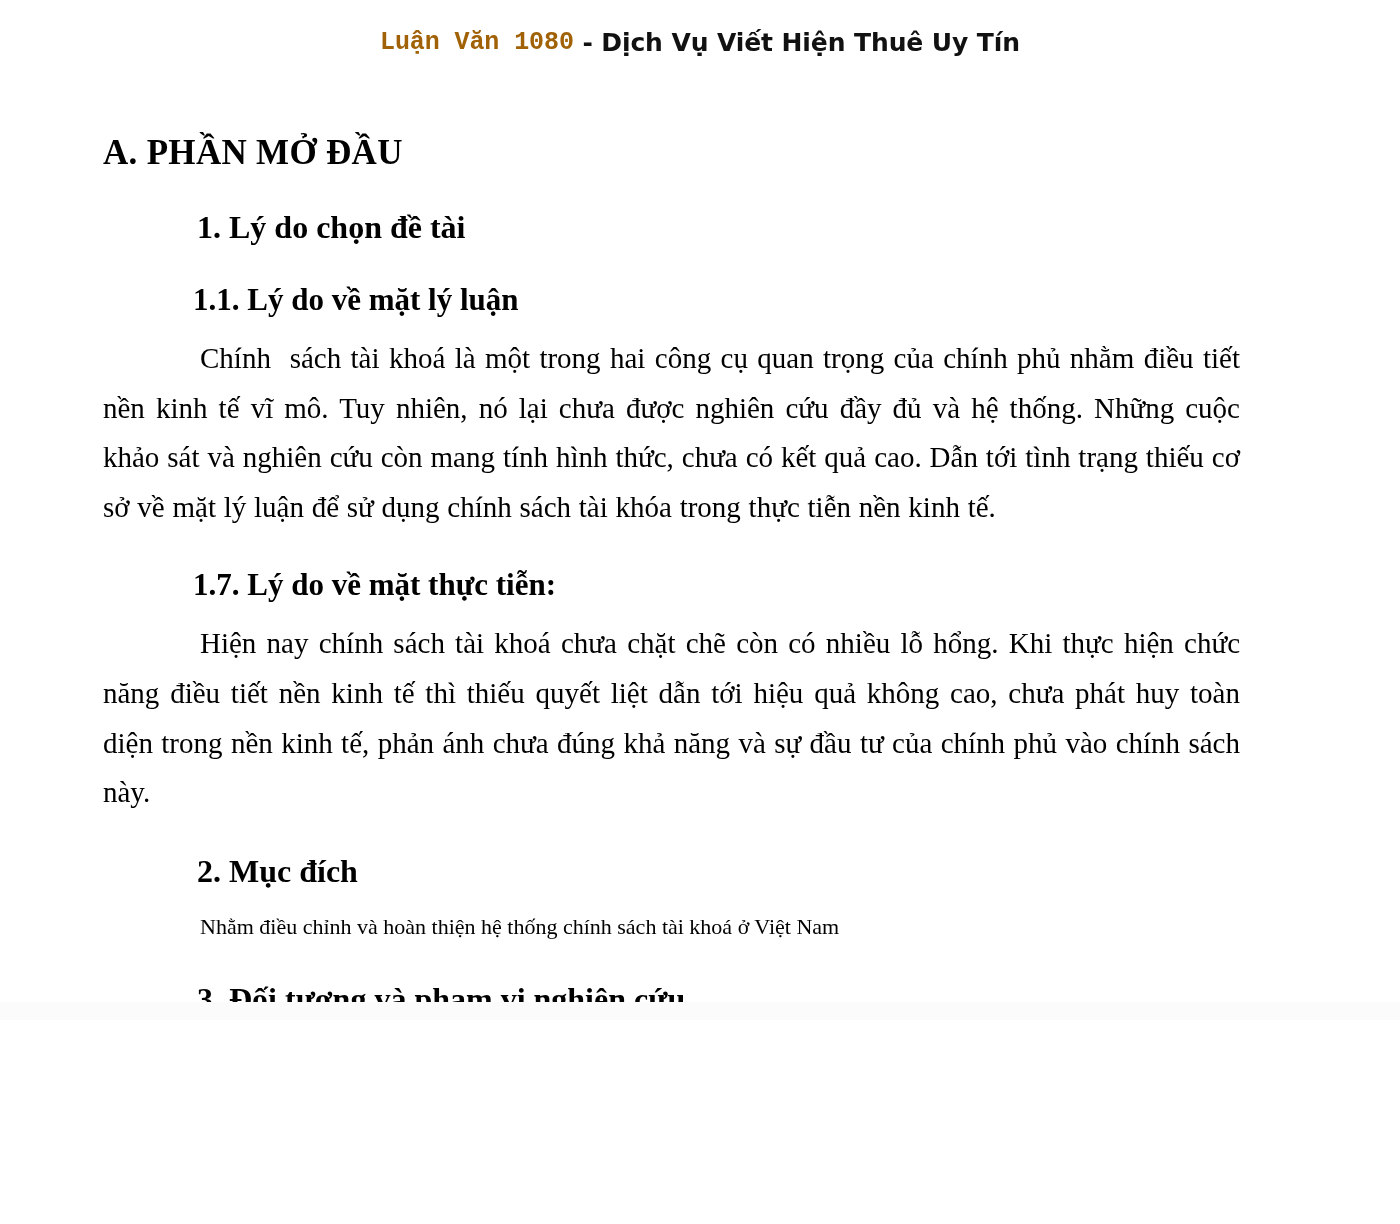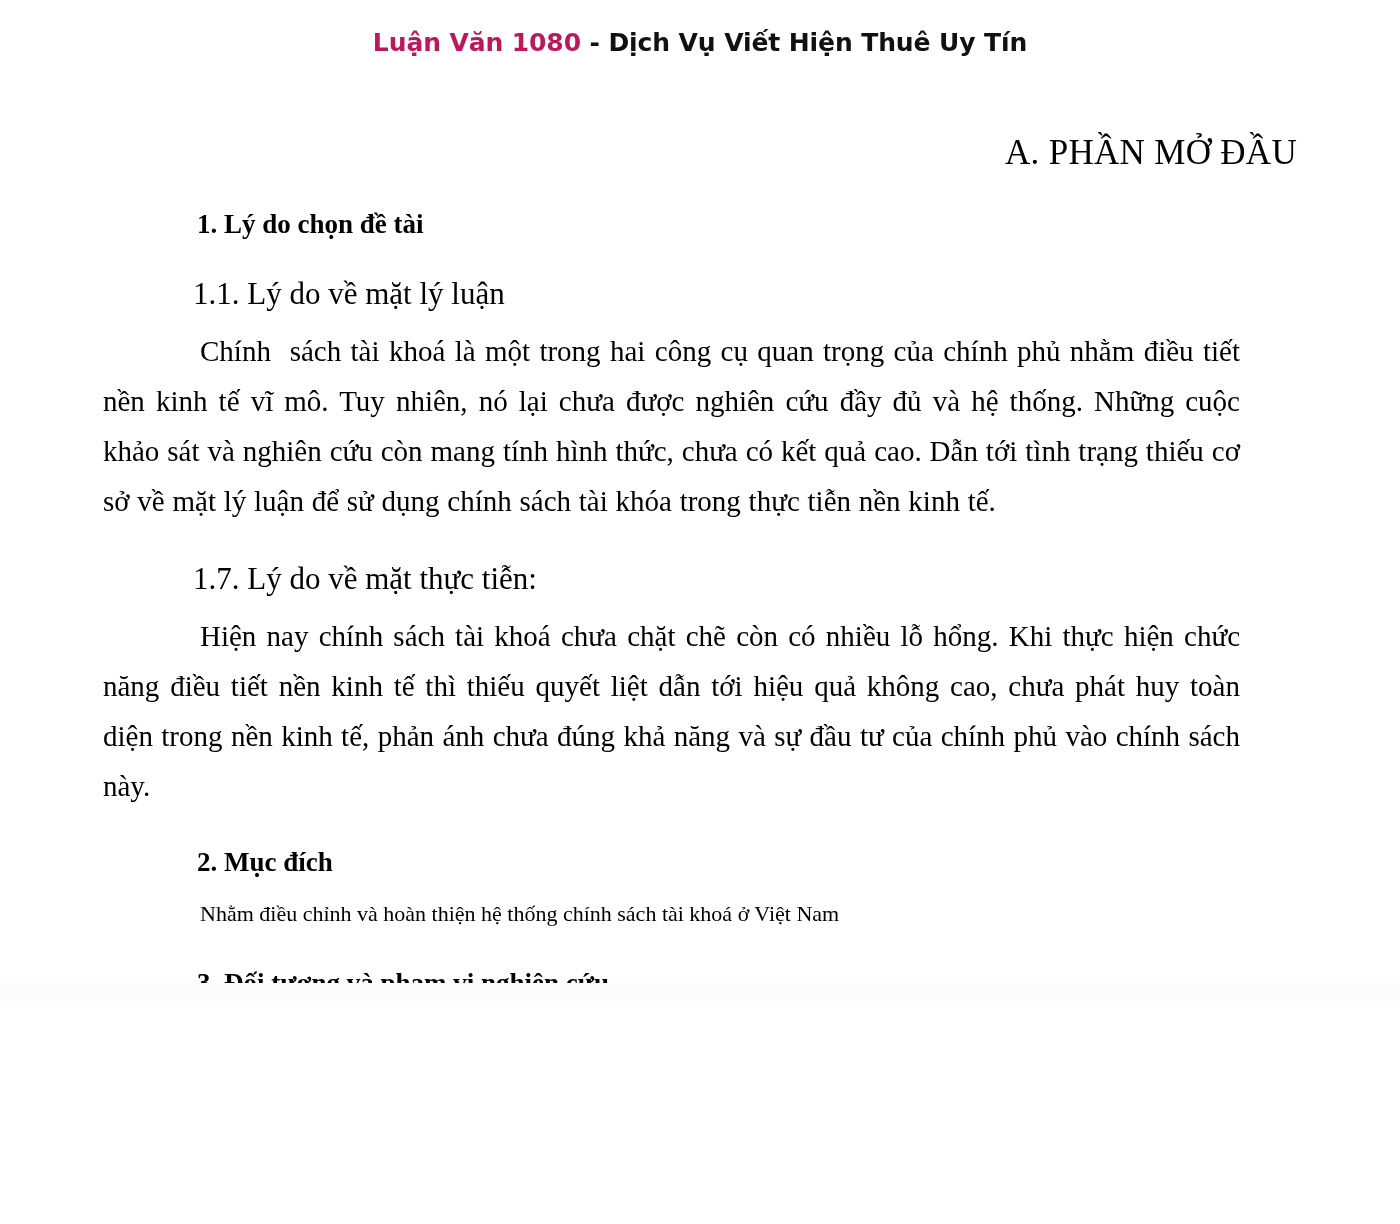--- a/index.html
+++ b/index.html
@@ -24,54 +24,54 @@
     display: flex;
     align-items: center;
     justify-content: center;
     background: #ffffff;
     font-family: "DejaVu Sans", "Liberation Sans", sans-serif;
     font-weight: bold;
     font-size: 25px;
     letter-spacing: -0.1px;
     white-space: pre;
   }
-  #site-header .brand { color: #be185d; }
+  #site-header .brand { color: #a16207; font-family: Liberation Mono, monospace; }
   #site-header .tagline { color: #111111; }
 
   
   #document-page {
     position: relative;
     width: 1400px;
     background: #ffffff;
     padding: 0 160px 0 103px;
   }
 
   .doc-title {
-    text-align: right;
-    font-weight: normal;
+    text-align: left;
+    font-weight: bold;
     font-size: 35px;
     letter-spacing: 0.3px;
     margin: 0;
     padding: 48px 0 0 0;
     line-height: 1.2;
     
     margin-right: -57px;
   }
 
   .heading-num {
     font-weight: bold;
-    font-size: 27px;
+    font-size: 32px;
     margin: 0;
     padding: 33px 0 0 0;
     text-indent: 94px;
     line-height: 1.28;
   }
 
   .subheading {
-    font-weight: normal;
+    font-weight: bold;
     font-size: 31px;
     margin: 0;
     padding: 32px 0 0 0;
     text-indent: 90px;
     line-height: 1.28;
   }
 
   .body-para {
     font-size: 29px;
     line-height: 1.72;

